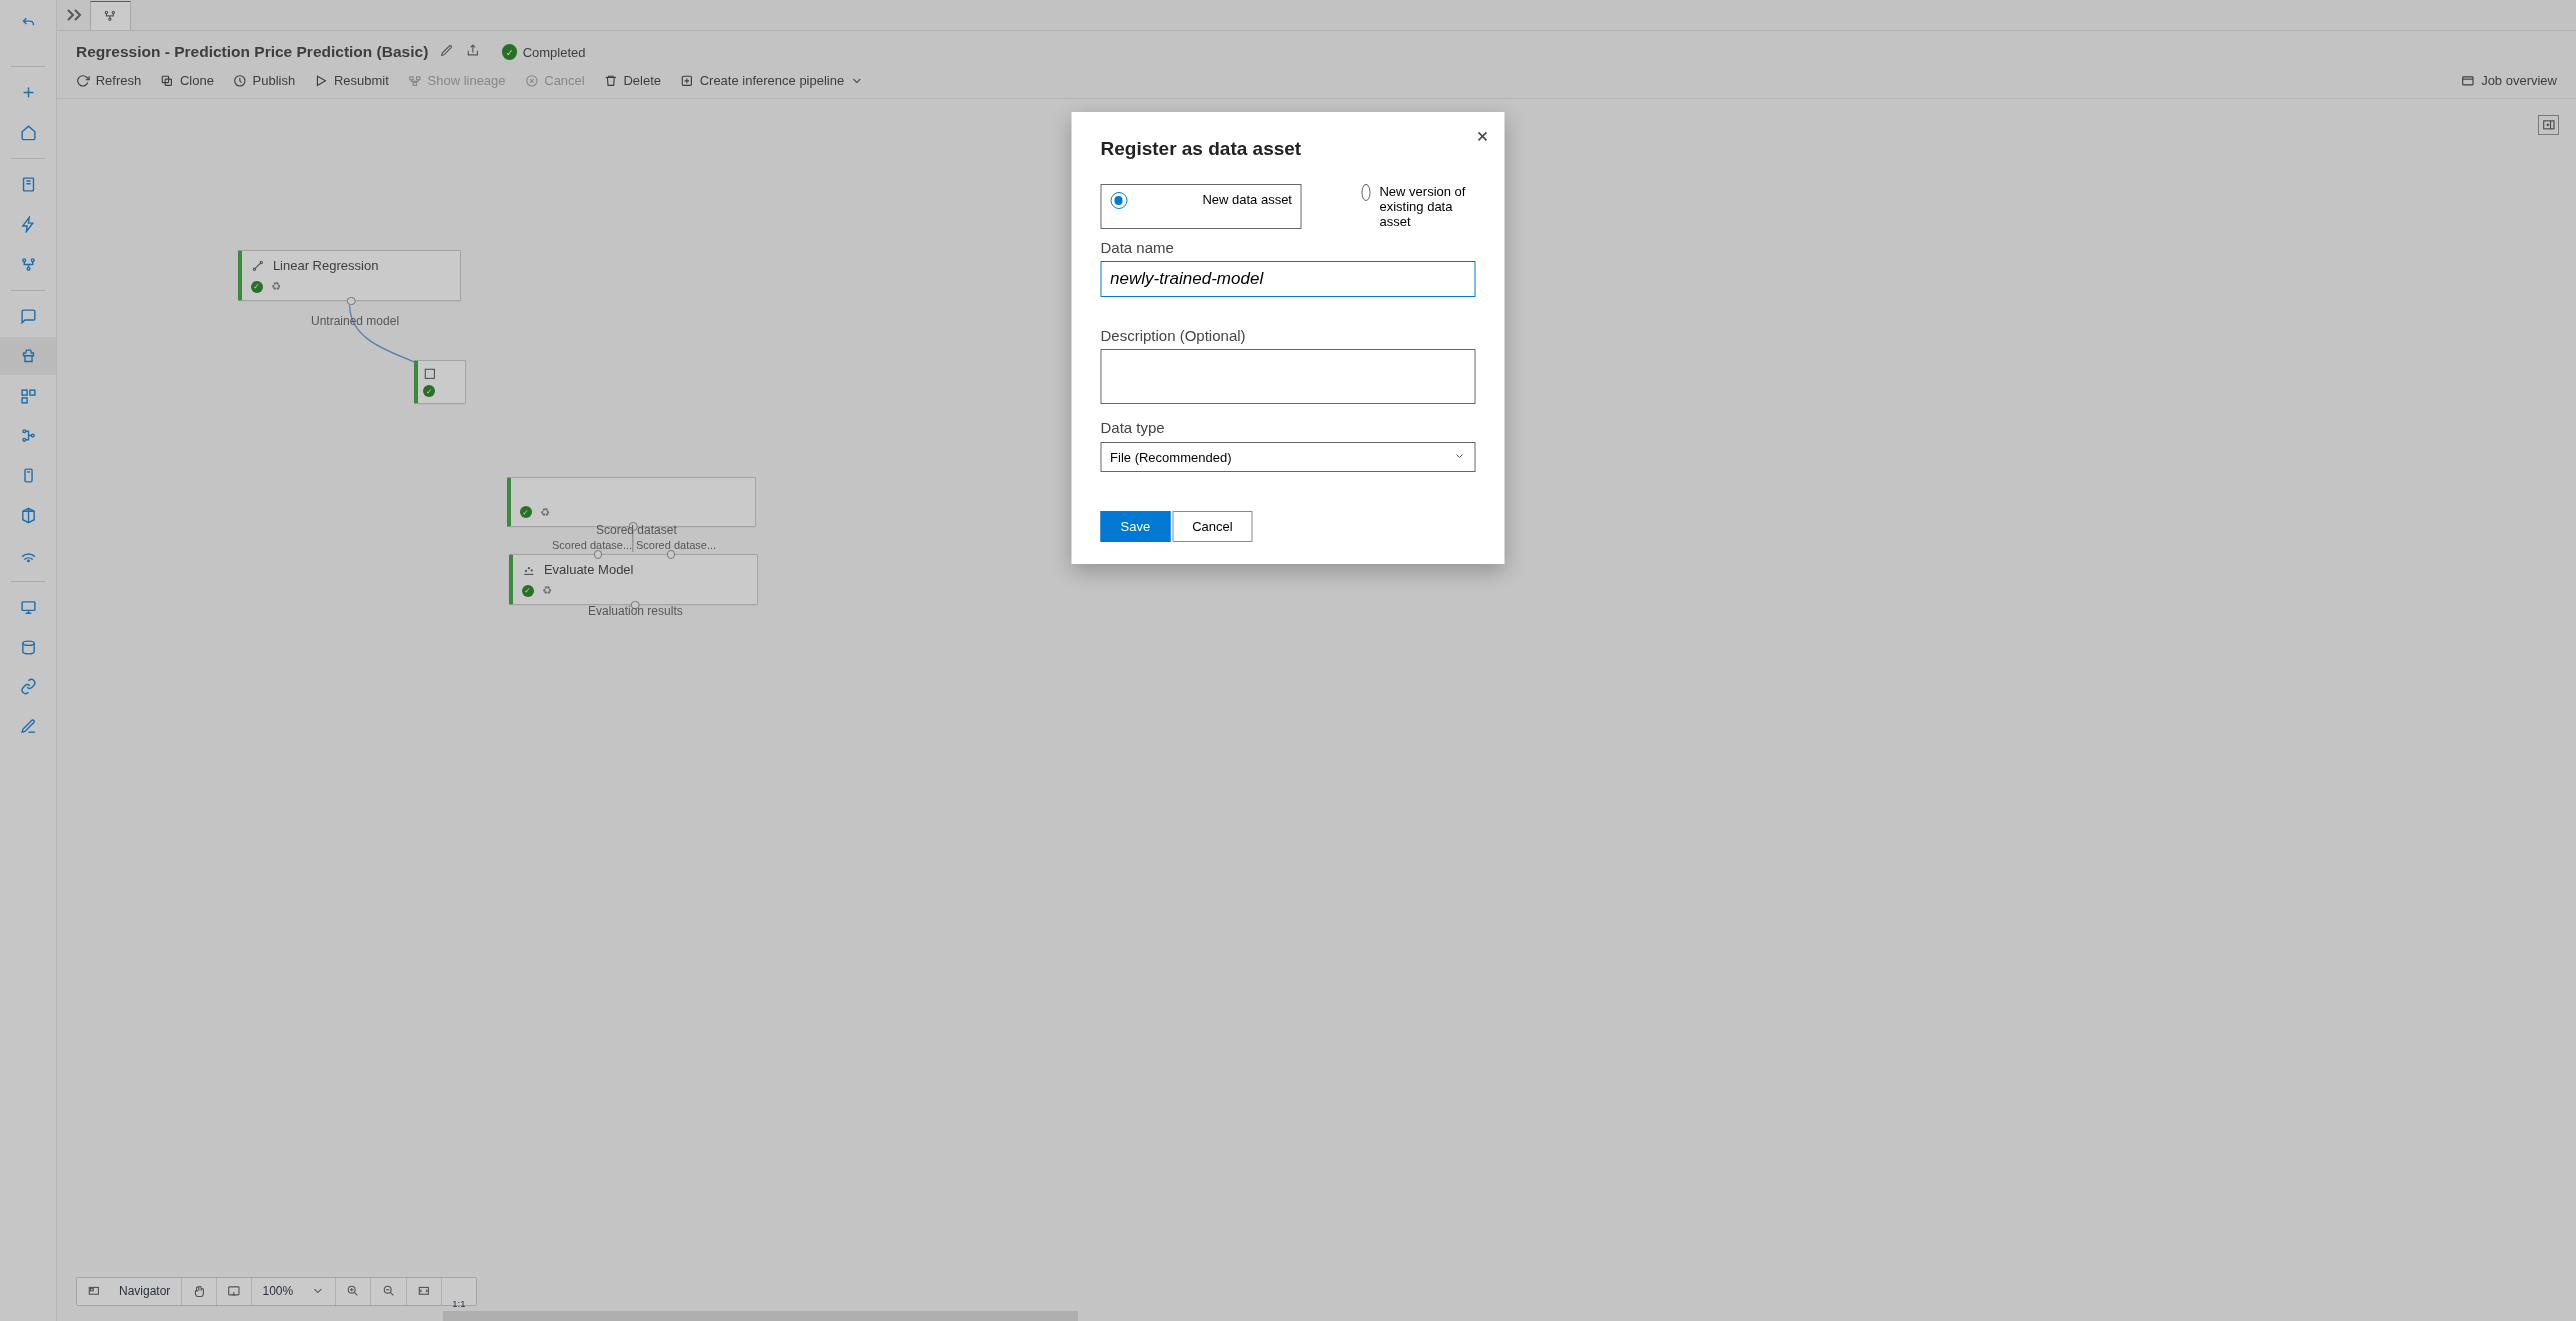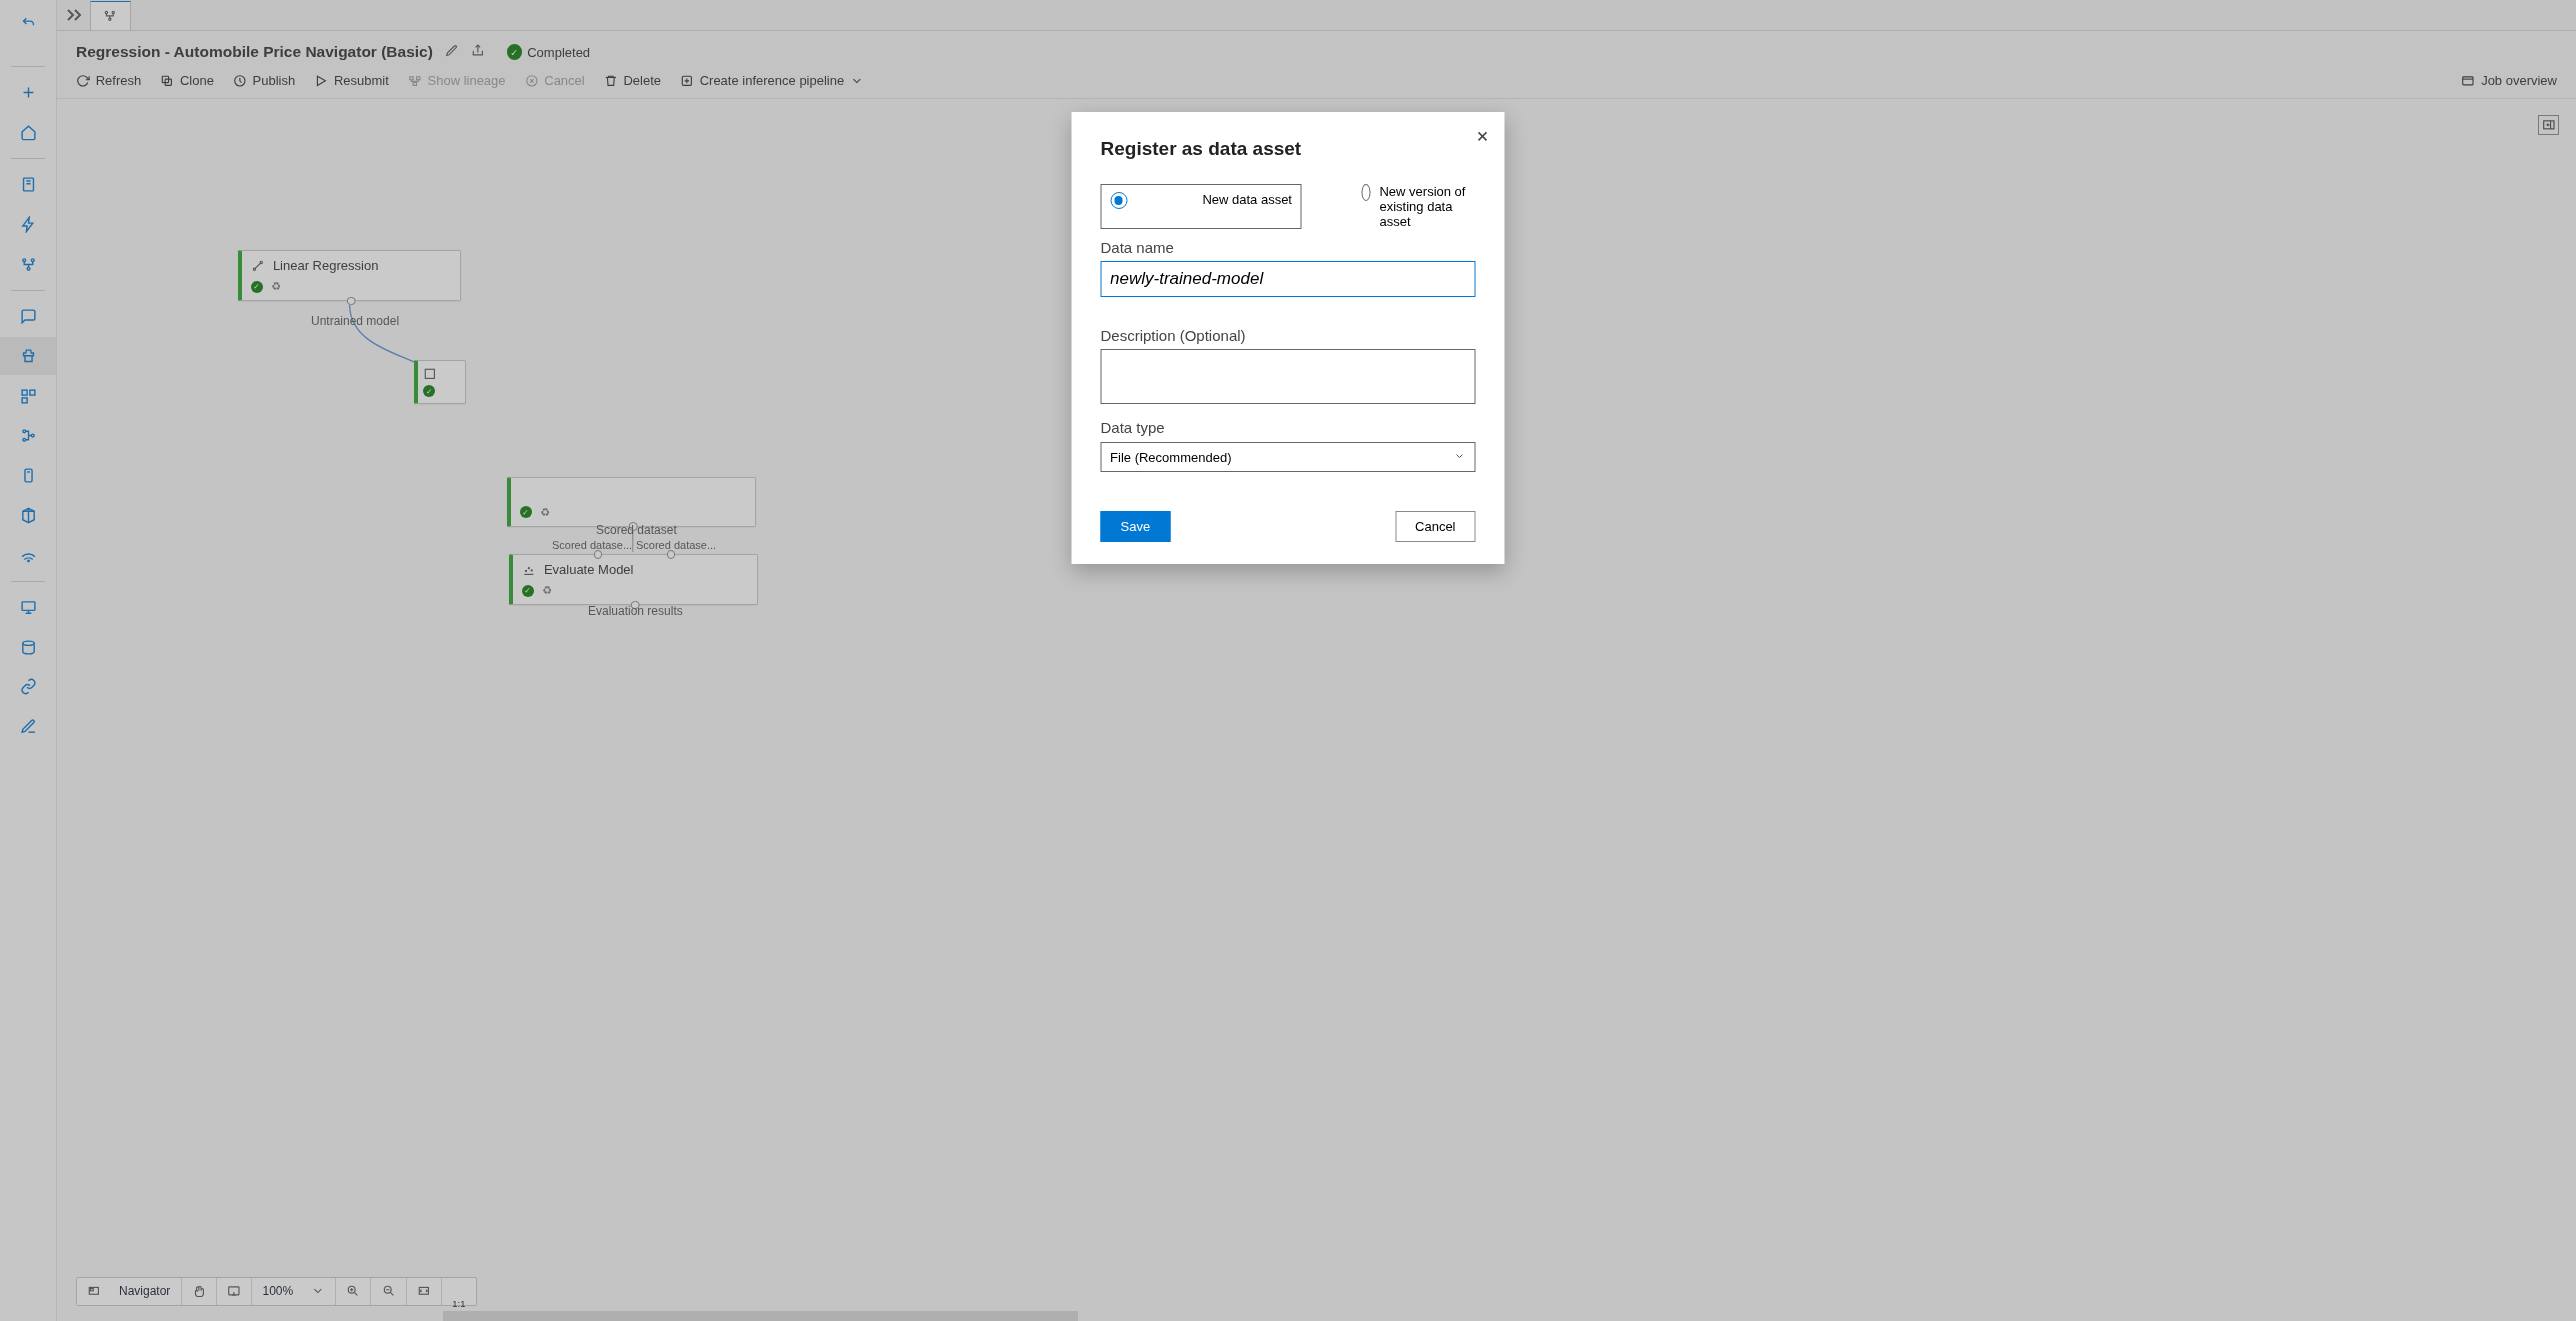--- a/index.html
+++ b/index.html
@@ -67,21 +67,21 @@
 .modal .close { position:absolute; right:15.5px; top:15.5px; cursor:pointer; color:#444; font-size:15.5px; }
 .radios { display:flex; gap:60px; margin-bottom:10.3px; }
 .radio { display:flex; align-items:flex-start; gap:8.6px; font-size:13px; cursor:pointer; }
 .radio .rb { width:17px; height:17px; border:0.9px solid #666; border-radius:50%; display:flex; align-items:center; justify-content:center; }
 .radio.sel .rb { border-color:#0078d4; }
 .radio.sel .rb::after { content:""; width:8.6px; height:8.6px; background:#0078d4; border-radius:50%; }
 .lbl { font-size:15px; color:#444; margin-bottom:5.2px; margin-top:5.2px; }
 .field { width:100%; border:1.7px solid #0078d4; padding:6.9px 8.6px; font-size:17px; outline:none;font-style:italic; }
 .ta { width:100%; height:55px; border:0.9px solid #666; padding:6.9px 8.6px; font-size:13px; resize:none; outline:none; }
 .sel { width:100%; border:0.9px solid #666; padding:6.9px 8.6px; font-size:13px; display:flex; justify-content:space-between; align-items:flex-start; cursor:pointer; }
-.actions { display:flex; justify-content:space-between; gap:20px; margin-top:39px; }
+.actions { display:flex; justify-content:flex-start; gap:2px; margin-top:39px; }
 .btn { padding:6.9px 19px; font-size:13px; border:0.9px solid #8a8a8a; background:#fff; cursor:pointer; }
 .btn.primary { background:#0078d4; color:#fff; border-color:#0078d4; }
 
 .scrollhint { position:absolute; bottom:0; left:386px; width:635px; height:10.3px; background:rgba(0,0,0,0.12); }
 </style>
 </head>
 <body>
 
 <div class="app">
 
@@ -207,21 +207,21 @@
         <svg viewBox="0 0 24 24" width="13.7" height="13.7" fill="none" stroke="#555" stroke-width="2">
             <circle cx="6" cy="6" r="2"></circle>
             <circle cx="18" cy="6" r="2"></circle>
             <circle cx="12" cy="18" r="2"></circle>
             <path d="M6 8v4h12V8M12 12v4"></path>
           </svg>
       </div>
     </div>
 
     <div class="titlebar">
-      <span class="title">Regression - Automobile Price Navigator (Basic)</span>
+      <span class="title">Regression - Prediction Price Prediction (Basic)</span>
       <span class="mini">
         <svg width="13.7" height="13.7" viewBox="0 0 24 24" fill="none" stroke="#555" stroke-width="2">
             <path d="M16.5 3.5a2.1 2.1 0 013 3L7 19l-4 1 1-4z"></path>
           </svg>
       </span>
       <span class="mini">
         <svg width="13.7" height="13.7" viewBox="0 0 24 24" fill="none" stroke="#555" stroke-width="2">
             <path d="M4 12v7h16v-7"></path>
             <path d="M16 6l-4-4-4 4"></path>
             <path d="M12 2v13"></path>

